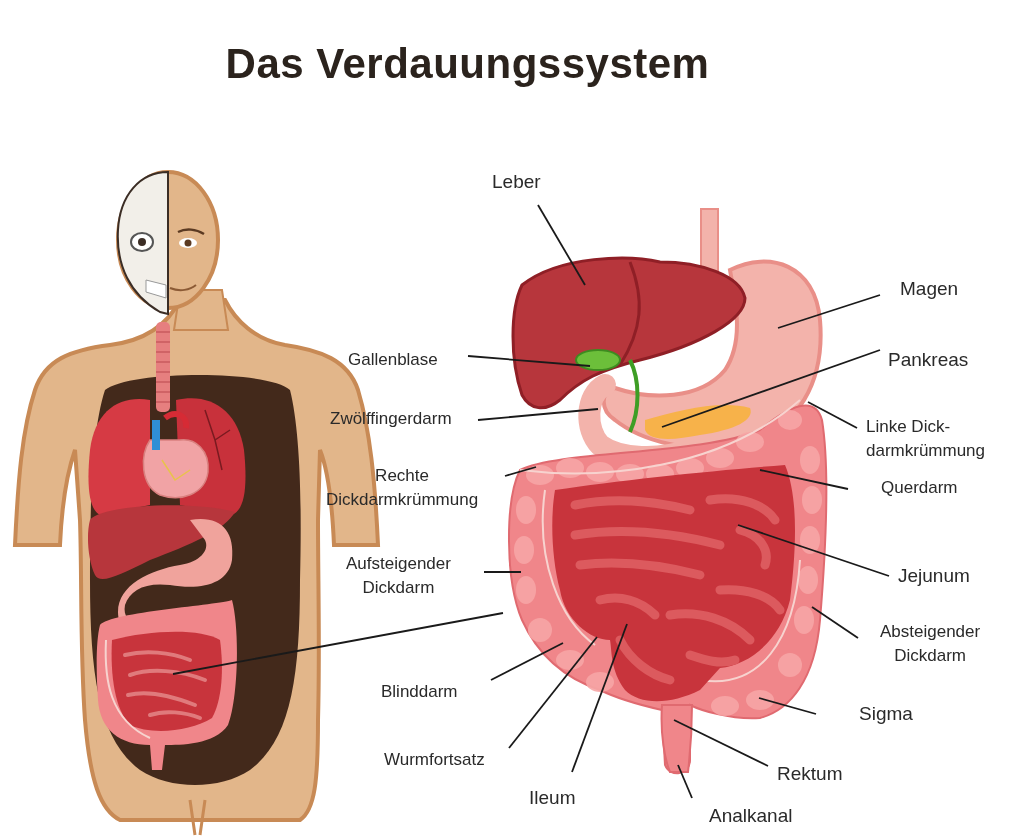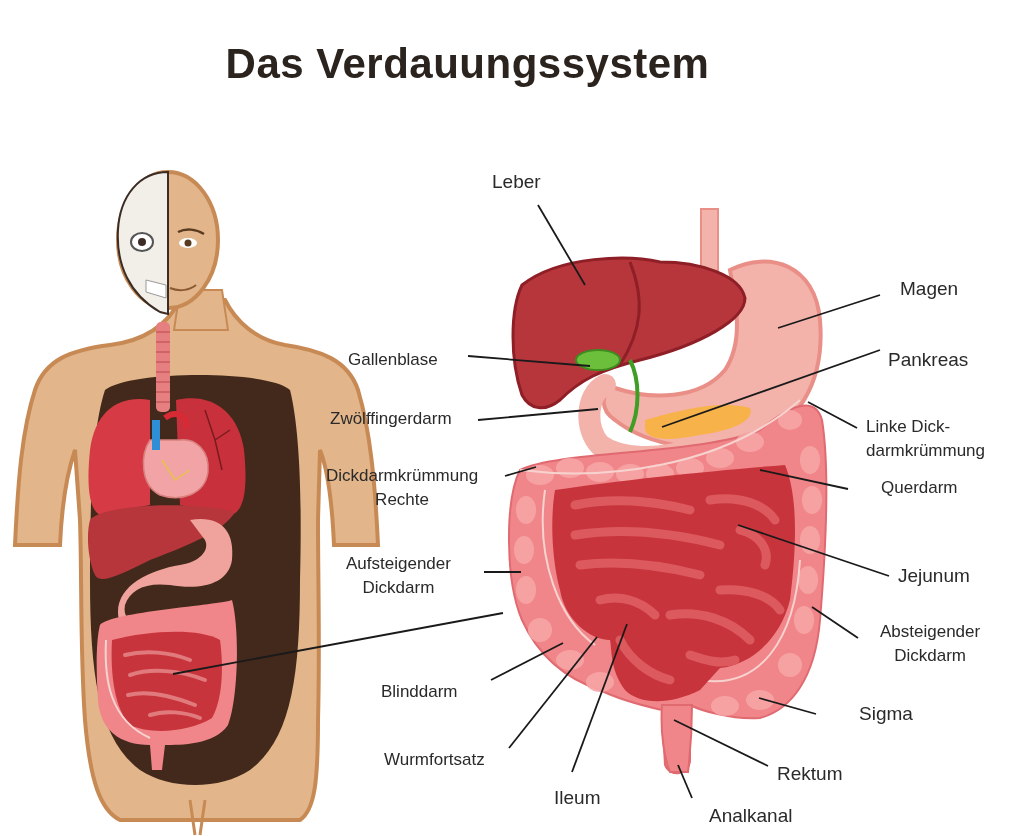--- a/index.html
+++ b/index.html
@@ -174,22 +174,22 @@
       <div>Gallenblase</div>
     </div>
     <div class="label" style="left: 330px; top: 407px;">
       <div>Zwölffingerdarm</div>
     </div>
     <div class="label" style="left: 866px; top: 415px;">
       <div>Linke Dick-</div>
       <div>darmkrümmung</div>
     </div>
     <div class="label center" style="left: 326px; top: 464px;">
+      <div>Rechte</div>
       <div>Dickdarmkrümmung</div>
-      <div>Rechte</div>
     </div>
     <div class="label" style="left: 881px; top: 476px;">
       <div>Querdarm</div>
     </div>
     <div class="label center" style="left: 346px; top: 552px;">
       <div>Aufsteigender</div>
       <div>Dickdarm</div>
     </div>
     <div class="label big" style="left: 898px; top: 564px;">
       <div>Jejunum</div>
@@ -203,19 +203,19 @@
     </div>
     <div class="label big" style="left: 859px; top: 702px;">
       <div>Sigma</div>
     </div>
     <div class="label" style="left: 384px; top: 748px;">
       <div>Wurmfortsatz</div>
     </div>
     <div class="label big" style="left: 777px; top: 762px;">
       <div>Rektum</div>
     </div>
-    <div class="label big" style="left: 554px; top: 786px;">
+    <div class="label big" style="left: 529px; top: 786px;">
       <div>Ileum</div>
     </div>
     <div class="label big" style="left: 709px; top: 804px;">
       <div>Analkanal</div>
     </div>
   </div>
 
 </body></html>

